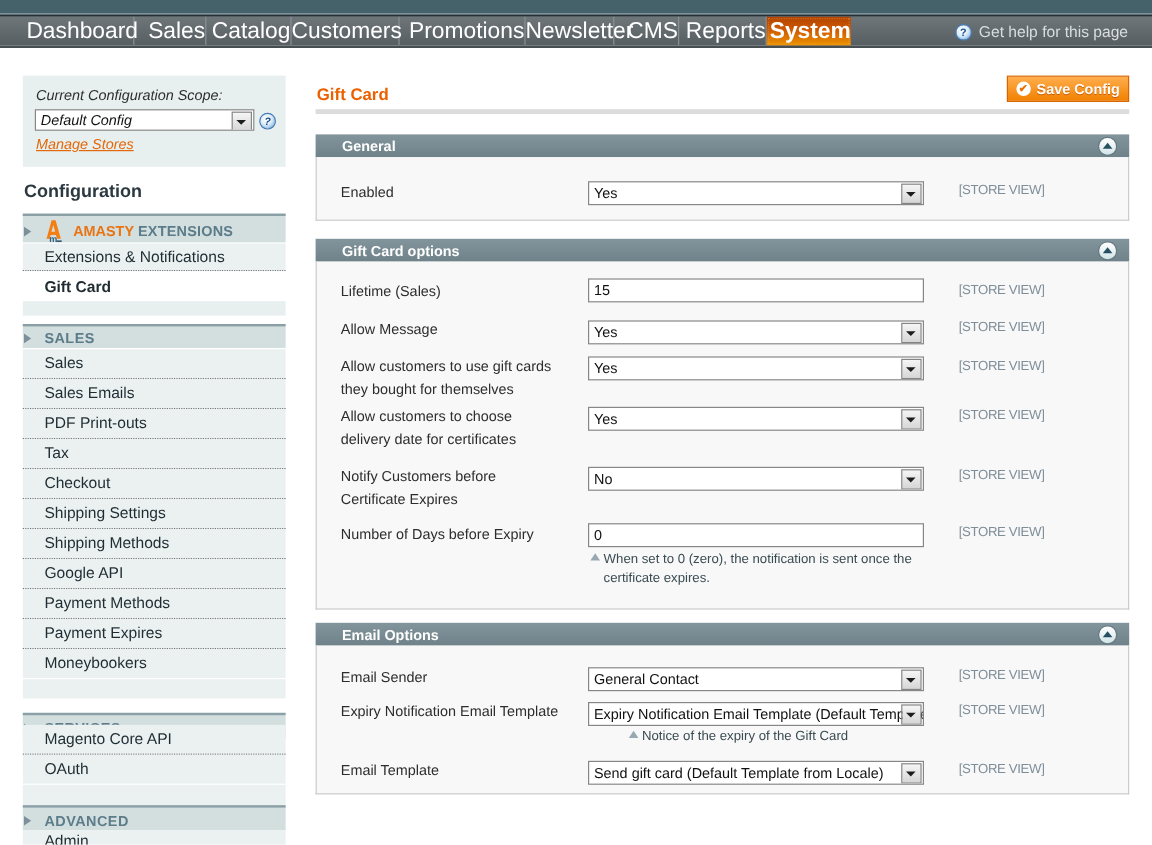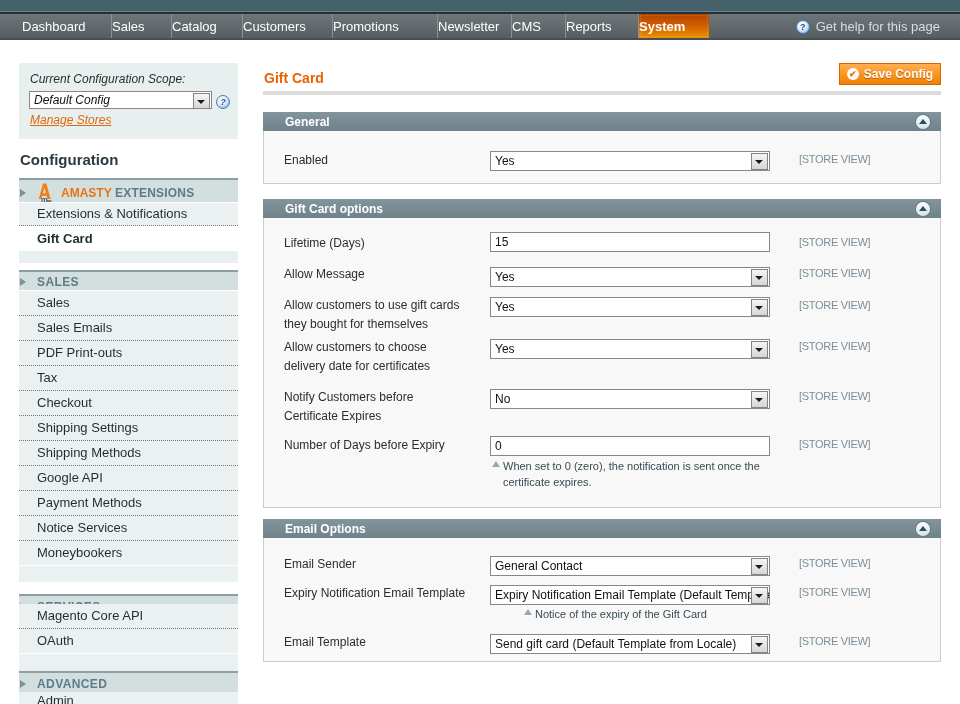--- a/index.html
+++ b/index.html
@@ -7,21 +7,21 @@
 #page { position:relative; width:960px; height:704px; }
 .abs { position:absolute; }
 
 
 #teal { top:0; left:0; width:960px; height:11px; background:#45616a; }
 #hline { top:11px; left:0; width:960px; height:1px; background:#64808a; }
 #dline { top:12px; left:0; width:960px; height:2px; background:#243139; }
 #navbar { top:14px; left:0; width:960px; height:24px; background:linear-gradient(#6e767a,#575e62); }
 #navbord { top:38px; left:0; width:960px; height:2px; background:#474e52; }
 #menu { display:flex; position:absolute; left:22px; top:0; height:24px; list-style:none; }
-#menu li { color:#fff; font-size:13px; line-height:26px; text-align:left; border-right:1px solid #8a9196; }
+#menu li { color:#fff; font-size:19px; line-height:26px; text-align:right; border-right:1px solid #8a9196; }
 #menu li.sys { border-right:none; background:linear-gradient(180deg,#b24300 0%,#cf5a00 45%,#ec9200 100%); font-weight:bold; position:relative; }
 #menu li.sys:after { content:""; position:absolute; left:1px; top:1px; right:1px; bottom:1px; border:1px dotted rgba(255,195,120,0.3); }
 #gethelp { right:20px; top:0; height:24px; line-height:26px; color:#d9dde0; font-size:13px; }
 .qicon { display:inline-block; width:12px; height:12px; border-radius:50%; background:radial-gradient(circle at 40% 35%, #ffffff 0%, #dcecf8 45%, #8fbbe4 80%, #5e93cc 100%); border:1px solid #4a7cb4; vertical-align:-3px; margin-right:6px; position:relative; }
 .qicon:after { content:"?"; position:absolute; left:0; top:0; width:12px; height:12px; line-height:12px; text-align:center; font-size:9px; font-weight:bold; color:#1e4f8c; }
 
 
 #sidebar { left:19px; top:63px; width:219px; }
 #scopebox { left:0; top:0; width:219px; height:76px; background:#e8efef;font-style:italic; }
 #scopebox .lab { position:absolute; left:11px; top:9px; font-size:12px; color:#2d2d2d; }
@@ -114,21 +114,21 @@
     </div>
     <div class="item" style="top:228px; height:24px; line-height:24px;">Sales</div>
     <div class="item" style="top:253px; height:24px; line-height:24px;">Sales Emails</div>
     <div class="item" style="top:278px; height:24px; line-height:24px;">PDF Print-outs</div>
     <div class="item" style="top:303px; height:24px; line-height:24px;">Tax</div>
     <div class="item" style="top:328px; height:24px; line-height:24px;">Checkout</div>
     <div class="item" style="top:353px; height:24px; line-height:24px;">Shipping Settings</div>
     <div class="item" style="top:378px; height:24px; line-height:24px;">Shipping Methods</div>
     <div class="item" style="top:403px; height:24px; line-height:24px;">Google API</div>
     <div class="item" style="top:428px; height:24px; line-height:24px;">Payment Methods</div>
-    <div class="item" style="top:453px; height:24px; line-height:24px;">Notice Services</div>
+    <div class="item" style="top:453px; height:24px; line-height:24px;">Payment Expires</div>
     <div class="item nodot" style="top:478px; height:24px; line-height:24px;">Moneybookers</div>
     <div class="abs" style="left:0; top:503px; width:219px; height:16px; background:#ebf1f1;"></div>
 
     <div class="secthead" style="top:519px; height:19px;margin-top:12px;">
       <span class="arr" style="top:7px; left:1px;"></span>
       <span class="t" style="position:absolute; left:18px; top:4px;">SERVICES</span>
     </div>
     <div class="item" style="top:541px; height:24px; line-height:24px;">Magento Core API</div>
     <div class="item nodot" style="top:566px; height:24px; line-height:24px;">OAuth</div>
     <div class="abs" style="left:0; top:591px; width:219px; height:17px; background:#ebf1f1;"></div>
@@ -155,21 +155,21 @@
       <div class="sel" style="top:39px;">Yes<span class="selbtn"></span></div>
       <div class="sv" style="top:41px;">[STORE VIEW]</div>
     </div>
 
     <div class="section" style="top:136px; height:309px;">
       <div class="shead">
           <span class="t">Gift Card options</span>
           <span class="collapse"></span>
         </div>
       <div class="fset" style="height:289px;"></div>
-      <div class="flabel" style="top:35px;">Lifetime (Days)</div>
+      <div class="flabel" style="top:35px;">Lifetime (Sales)</div>
       <div class="inp" style="top:33px;">15</div>
       <div class="sv" style="top:37px;">[STORE VIEW]</div>
 
       <div class="flabel" style="top:66px;">Allow Message</div>
       <div class="sel" style="top:68px;">Yes<span class="selbtn"></span></div>
       <div class="sv" style="top:68px;">[STORE VIEW]</div>
 
       <div class="flabel" style="top:97px; width:200px;">Allow customers to use gift cards<br>they bought for themselves</div>
       <div class="sel" style="top:98px;">Yes<span class="selbtn"></span></div>
       <div class="sv" style="top:100px;">[STORE VIEW]</div>

